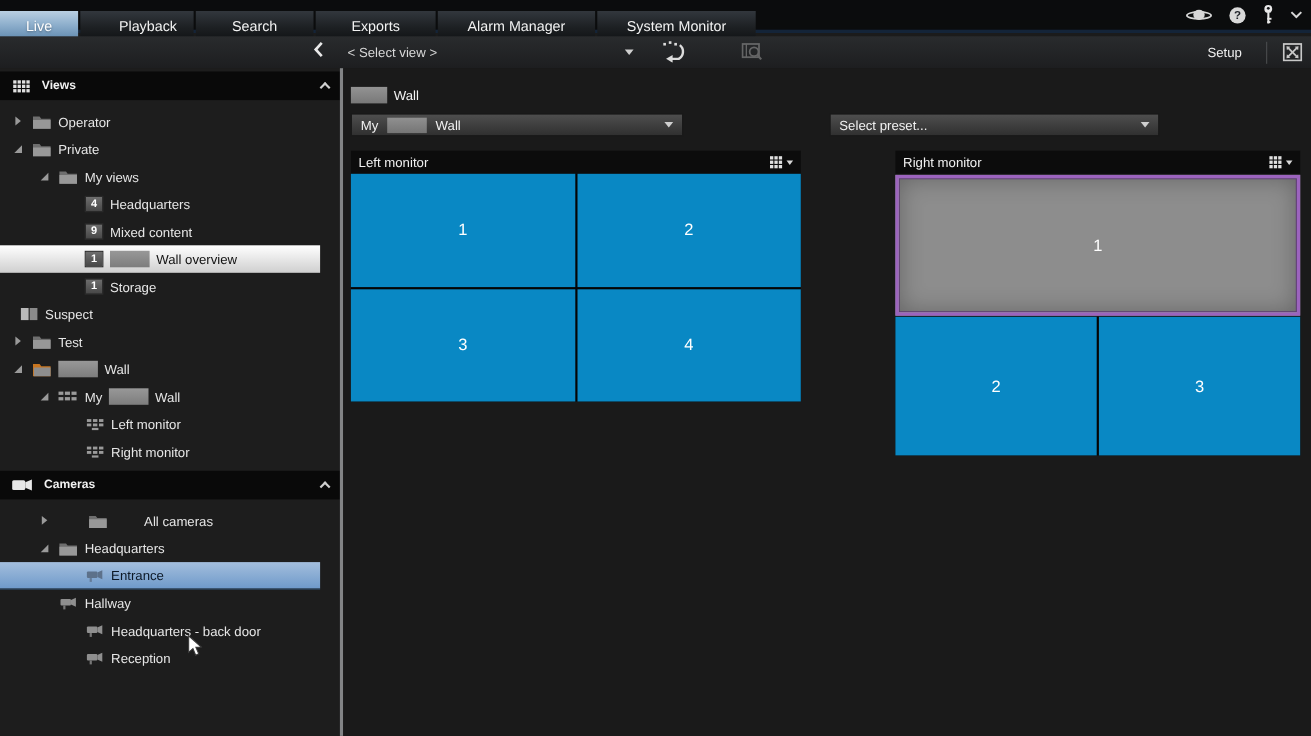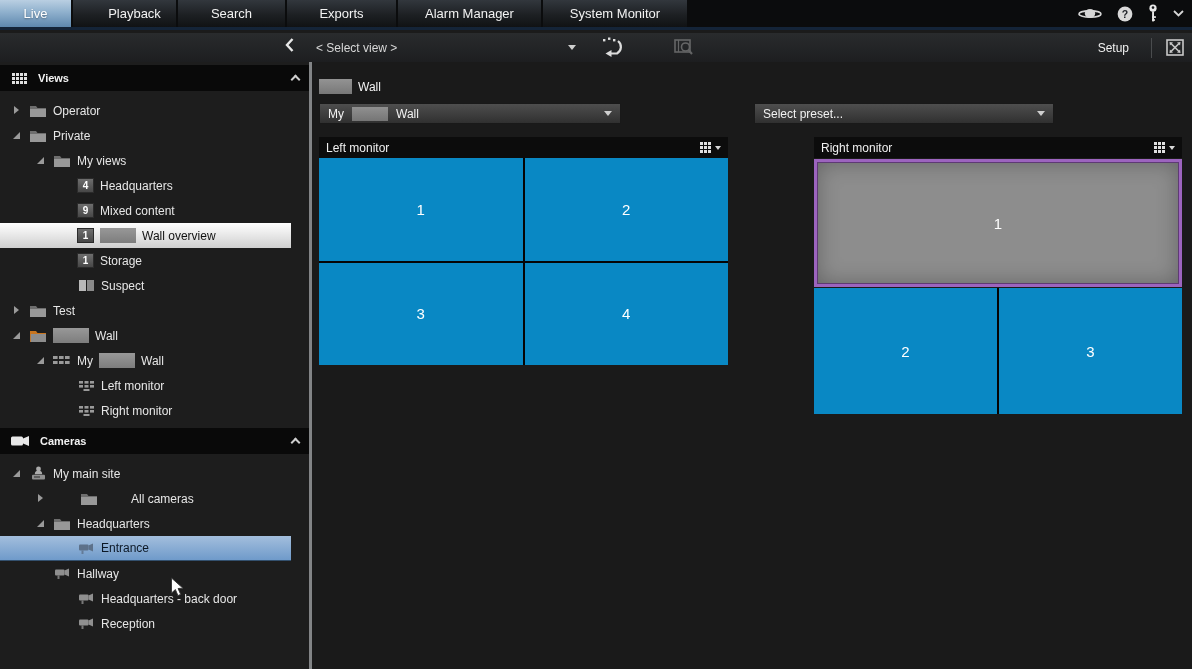--- a/index.html
+++ b/index.html
@@ -5,21 +5,21 @@
   * { box-sizing: border-box; margin: 0; padding: 0; }
   html,body { width:1192px; height:669px; overflow:hidden; background:#1b1b1b;
     font-family:"Liberation Sans", sans-serif; }
   #app { position:relative; width:1192px; height:669px; background:#1b1b1b; }
 
   
   #tabbar { position:absolute; left:0; top:0; width:1192px; height:30px;
     background:#0b0c0d; border-bottom:3px solid #142438; display:flex; align-items:stretch; }
   .tab { height:27px; margin-right:2px; display:flex; align-items:center; justify-content:center;
     color:#f2f2f2; font-size:13px; cursor:default;
-    background:linear-gradient(180deg,#32373d 0%,#1d2023 55%,#101214 100%); }
+    background:linear-gradient(180deg,#32373d 0%,#1d2023 55%,#101214 100%);margin-top:10px; }
   .tab.active { background:linear-gradient(180deg,#b9cfe2 0%,#8fb0cd 45%,#5e88ae 100%);
     color:#ffffff; text-shadow:0 1px 2px rgba(0,0,0,.35); }
   #top-icons { position:absolute; right:8px; top:0; height:27px; display:flex;
     align-items:center; gap:15px; }
   .ticon { display:flex; align-items:center; justify-content:center; }
 
   
   #toolbar { position:absolute; left:0; top:33px; width:1192px; height:29px;
     background:linear-gradient(180deg,#292b2d 0%,#1d1e20 100%); }
   #collapse-left { position:absolute; left:285px; top:5px; }
@@ -261,21 +261,21 @@
           <span class="expander"></span>
           <span class="badge">1</span>
           <span class="redacted"></span>
           <span>Wall overview</span>
         </div>
         <div class="tree-row" style="padding-left: 60px;">
           <span class="expander"></span>
           <span class="badge">1</span>
           <span>Storage</span>
         </div>
-        <div class="tree-row" style="padding-left: 60px;">
+        <div class="tree-row" style="">
           <span class="expander"></span>
           <span class="tree-icon">
             <svg width="17" height="13" viewBox="0 0 17 13">
               <rect x="1" y="1" width="7" height="11" fill="#b9b9b9"></rect>
               <rect x="9" y="1" width="7" height="11" fill="#8a8a8a"></rect>
             </svg>
           </span>
           <span>Suspect</span>
         </div>
         <div class="tree-row" style="padding-left: 12px;">
@@ -356,32 +356,20 @@
       <span class="tree-icon" style="flex:0 0 20px;">
         <svg width="19" height="12" viewBox="0 0 19 12">
             <rect x="0" y="1.5" width="12" height="9" rx="1.5" fill="#e8e8e8"></rect>
             <polygon points="12,3.5 18,1 18,11 12,8.5" fill="#e8e8e8"></polygon>
           </svg>
       </span>
       <span class="panel-title">Cameras</span>
       <span class="chev-up"></span>
     </div>
     <div class="tree" id="cameras-tree">
-        <div class="tree-row" style="padding-left: 12px;">
-          <span class="expander expanded"></span>
-          <span class="tree-icon">
-            <svg width="17" height="15" viewBox="0 0 17 15">
-              <circle cx="8.5" cy="3" r="2.4" fill="#ababab"></circle>
-              <path d="M4.8 8.2 a3.7 3.7 0 0 1 7.4 0 Z" fill="#ababab"></path>
-              <rect x="2" y="8.8" width="13" height="4.6" rx="1" fill="#8f8f8f"></rect>
-              <rect x="4" y="10.4" width="6" height="1.2" fill="#3d3d3d"></rect>
-            </svg>
-          </span>
-          <span>My main site</span>
-        </div>
         <div class="tree-row" style="padding-left: 36px; gap: 33px;">
           <span class="expander collapsed"></span>
           <span class="tree-icon">
             <svg width="18" height="14" viewBox="0 0 18 14">
               <path d="M1 2 h6 l1.5 2 H17 v9 H1 Z" fill="#6e6e6e"></path>
               <path d="M1 5 h16 v8 H1 Z" fill="#989898"></path>
             </svg>
           </span>
           <span>All cameras</span>
         </div>

